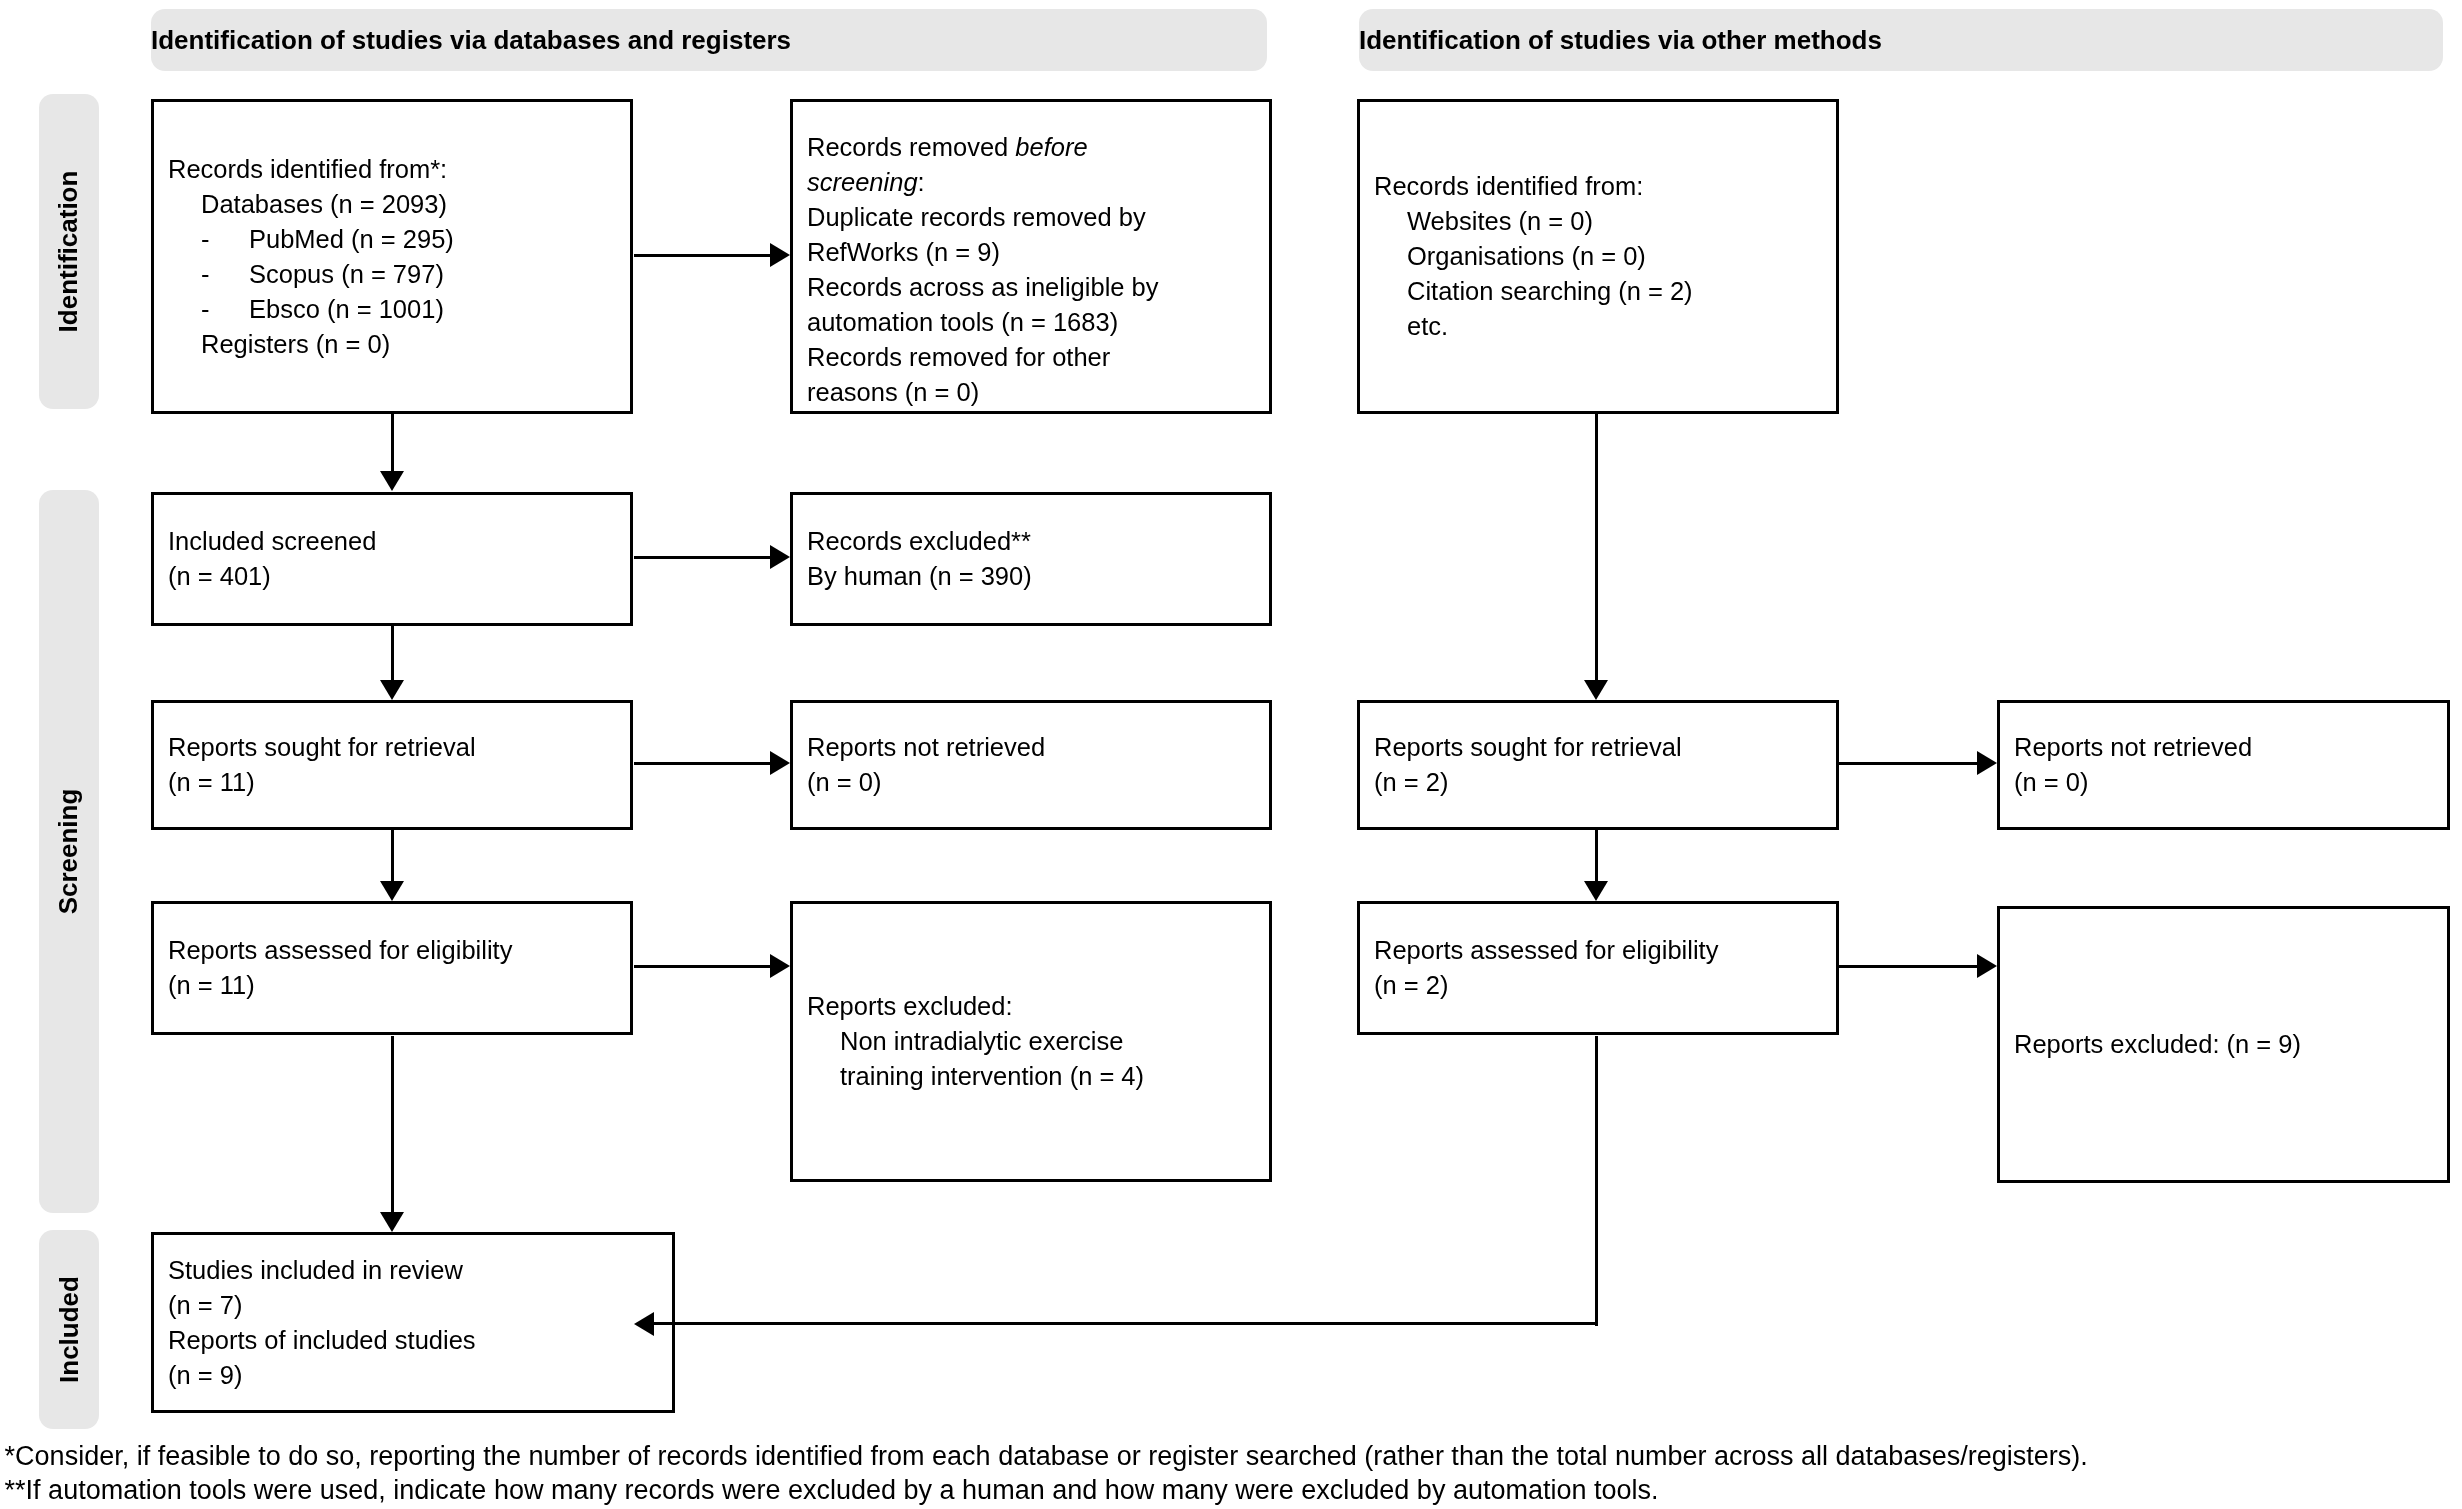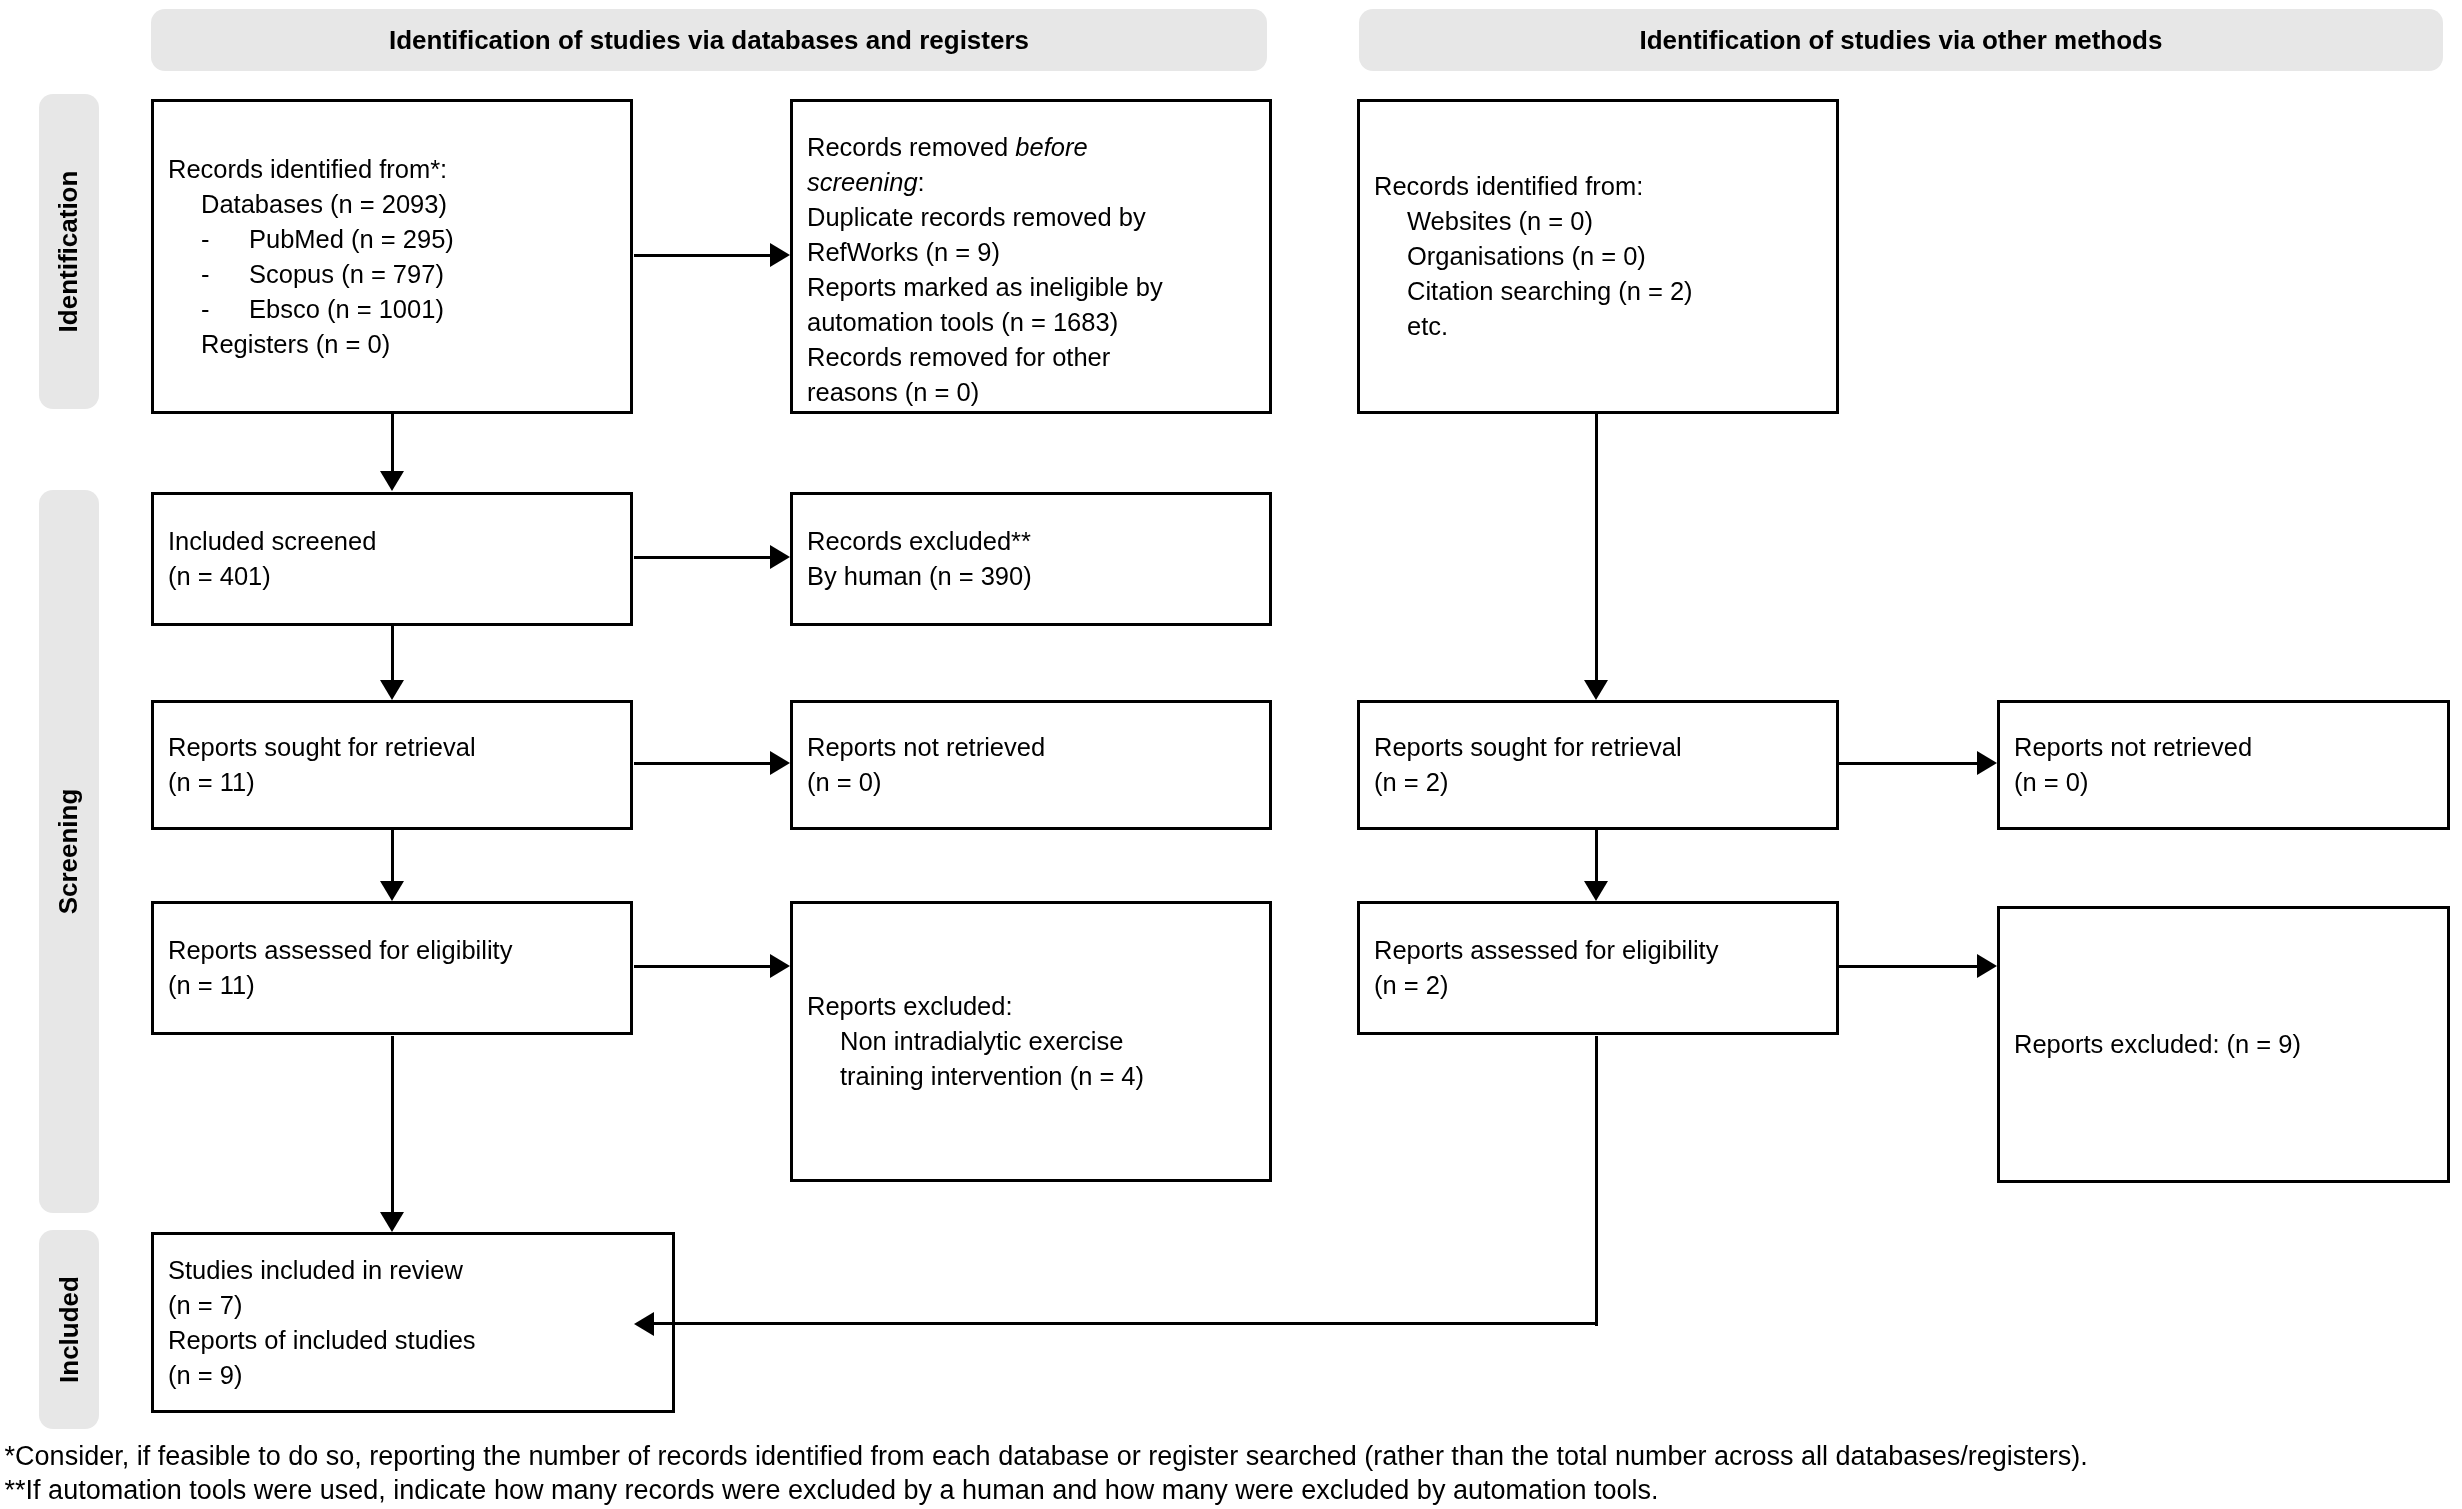--- a/index.html
+++ b/index.html
@@ -2,21 +2,21 @@
 <html style="font-size:12.4px"><head>
 <meta charset="utf-8">
 <style>
   html,body{margin:0;padding:0;background:#ffffff;}
   #diagram{
     position:relative;width:2462px;height:1509px;background:#ffffff;
     font-family:"Liberation Sans",sans-serif;color:#000;overflow:hidden;
   }
   .hbar{
     position:absolute;background:#e7e7e7;border-radius:14px;
-    display:flex;align-items:center;justify-content:center;
+    display:flex;align-items:center;justify-content:flex-start;
     font-weight:bold;font-size:26px;text-align:center;
   }
   .vbar{
     position:absolute;background:#e7e7e7;border-radius:14px;
     display:flex;align-items:center;justify-content:center;
   }
   .vbar .vlabel{
     transform:rotate(-90deg);white-space:nowrap;
     font-weight:bold;font-size:26px;
   }
@@ -65,21 +65,21 @@
       <div class="tline ind1"><span class="dash">-</span><span>PubMed (n = 295)</span></div>
       <div class="tline ind1"><span class="dash">-</span><span>Scopus (n = 797)</span></div>
       <div class="tline ind1"><span class="dash">-</span><span>Ebsco (n = 1001)</span></div>
       <div class="tline ind1"><span>Registers (n = 0)</span></div>
     </div>
   <div class="box top-align" style="left:790px;top:99px;width:482px;height:315px;">
       <div class="tline"><span>Records removed </span><span style="font-style: italic;">before</span></div>
       <div class="tline"><span style="font-style: italic;">screening</span><span>:</span></div>
       <div class="tline"><span>Duplicate records removed by</span></div>
       <div class="tline"><span>RefWorks (n = 9)</span></div>
-      <div class="tline"><span>Reports marked as ineligible by</span></div>
+      <div class="tline"><span>Records across as ineligible by</span></div>
       <div class="tline"><span>automation tools (n = 1683)</span></div>
       <div class="tline"><span>Records removed for other</span></div>
       <div class="tline"><span>reasons (n = 0)</span></div>
     </div>
   <div class="box" style="left:1357px;top:99px;width:482px;height:315px;">
       <div class="tline"><span>Records identified from:</span></div>
       <div class="tline ind1"><span>Websites (n = 0)</span></div>
       <div class="tline ind1"><span>Organisations (n = 0)</span></div>
       <div class="tline ind1"><span>Citation searching (n = 2)</span></div>
       <div class="tline ind1"><span>etc.</span></div>

